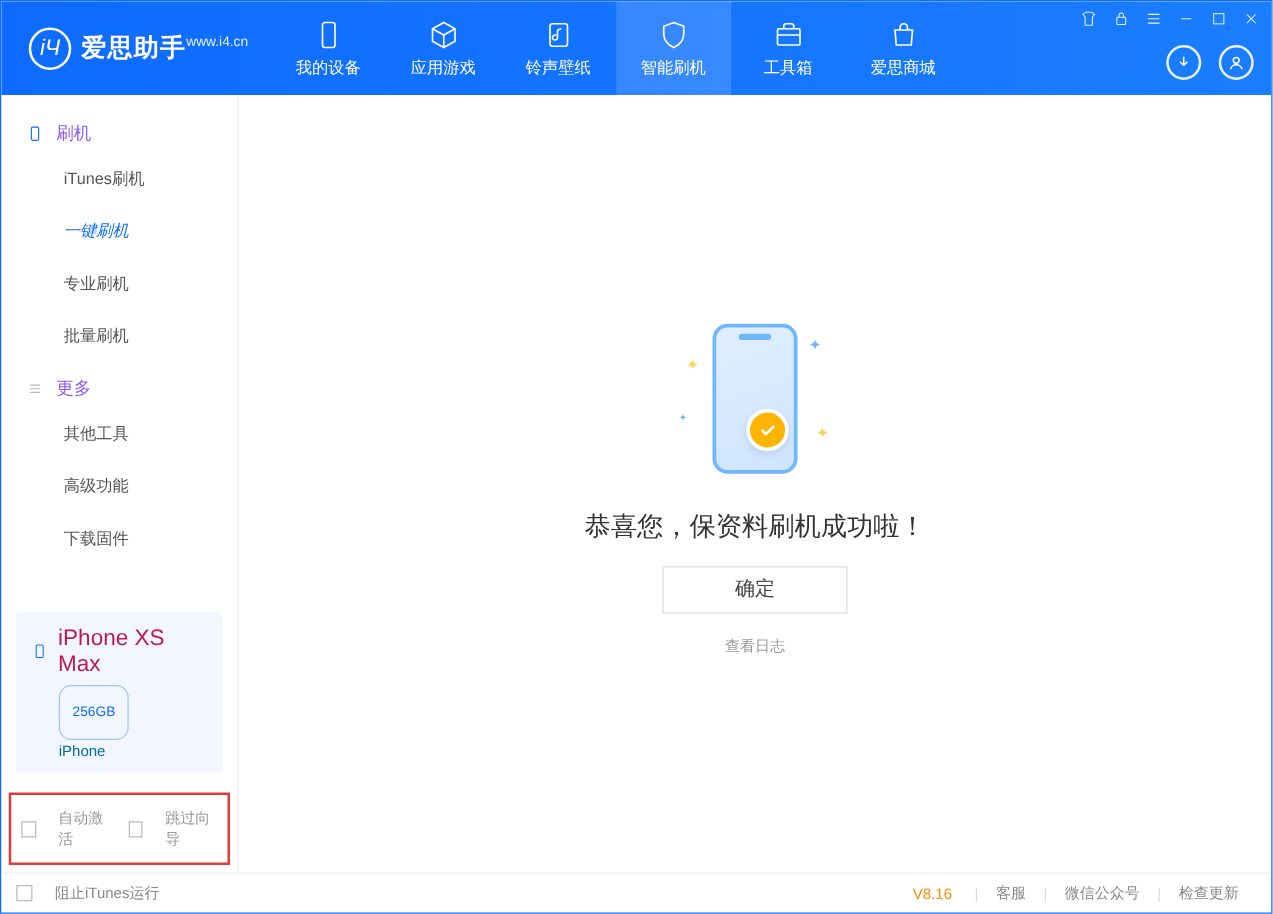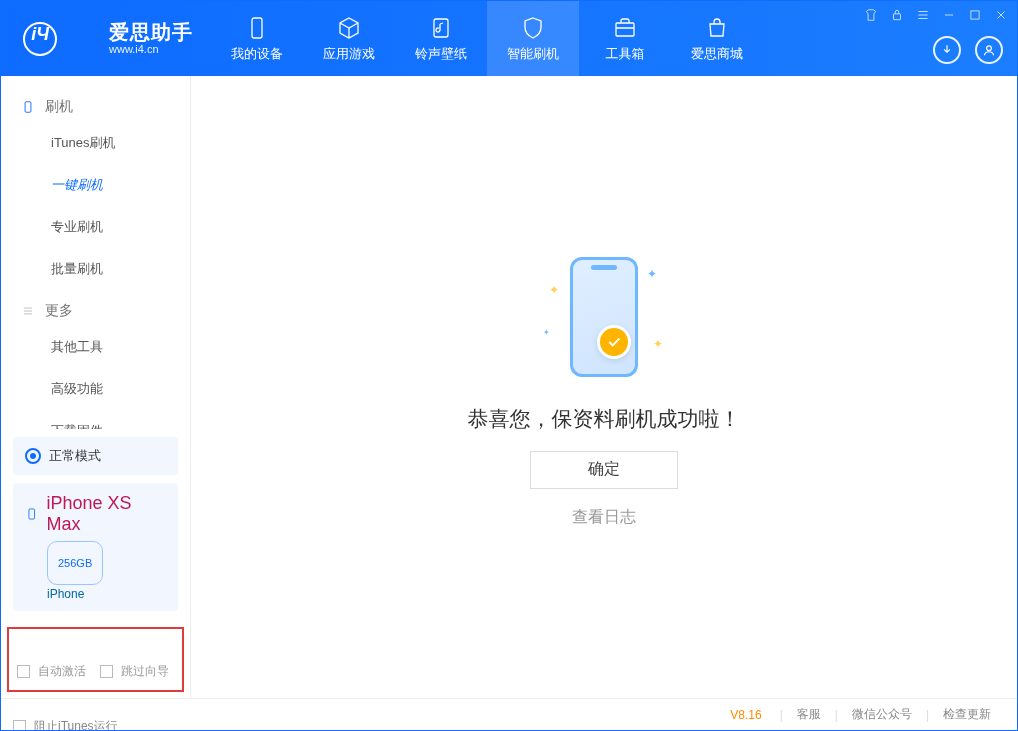--- a/index.html
+++ b/index.html
@@ -1,75 +1,75 @@
 <!DOCTYPE html>
 <html><head>
 <meta charset="utf-8">
 <style>
 * { margin: 0; padding: 0; box-sizing: border-box; font-family: "Microsoft YaHei", Arial, sans-serif; }
 body { width: 1018px; height: 731px; background: #fff; border: 1px solid #0e6cff; overflow: hidden; }
 
 
 .header { height: 75px; background: linear-gradient(to right, #0d6bff, #1b7dff); display: flex; align-items: center; color: #fff; position: relative; }
 .logo-area { display: flex; align-items: center; padding: 0 18px 0 22px; gap: 8px; }
-.logo-circle { width: 34px; height: 34px; border: 2.5px solid #fff; border-radius: 50%; display: flex; align-items: flex-start; justify-content: center; font-weight: bold; font-size: 18px; font-style: italic; }
-.logo-text { display: flex; flex-direction: column; line-height: 1.1; margin-left: 44px; }
+.logo-circle { width: 34px; height: 34px; border: 2.5px solid #fff; border-radius: 50%; display: flex; align-items: center; justify-content: center; font-weight: normal; font-size: 18px; font-style: italic; }
+.logo-text { display: flex; line-height: 1.1; }
 .logo-title { font-size: 20px; font-weight: bold; letter-spacing: 1px; }
 .logo-sub { font-size: 11px; opacity: .9; }
 .nav { display: flex; height: 100%; }
 .nav-item { width: 92px; display: flex; flex-direction: column; align-items: center; justify-content: center; gap: 4px; font-size: 13px; cursor: pointer; }
 .nav-item.active { background: rgba(255,255,255,.15); }
 .nav-icon { width: 26px; height: 26px; display: flex; align-items: center; justify-content: center; }
 .nav-icon svg { width: 24px; height: 24px; fill: none; stroke: #fff; stroke-width: 1.3; }
 .window-controls { position: absolute; right: 8px; top: 6px; display: flex; gap: 10px; align-items: center; }
 .window-controls > * { width: 16px; height: 16px; display: flex; align-items: center; justify-content: center; cursor: pointer; opacity: .9; }
 .window-controls svg { width: 14px; height: 14px; stroke: #fff; fill: none; stroke-width: 1.4; }
 .header-right { position: absolute; right: 14px; bottom: 12px; display: flex; gap: 14px; }
 .header-right > * { width: 28px; height: 28px; border: 2px solid rgba(255,255,255,.9); border-radius: 50%; display: flex; align-items: center; justify-content: center; cursor: pointer; }
 .header-right svg { width: 14px; height: 14px; stroke: #fff; fill: none; stroke-width: 2; }
 
 
 .body { display: flex; height: calc(100% - 75px - 32px); }
 .sidebar { width: 190px; border-right: 1px solid #eee; display: flex; flex-direction: column; }
 .side-scroll { flex: 1; overflow: auto; padding-top: 10px; }
-.side-group { padding: 12px 20px 6px; font-size: 14px; color: #737373; display: flex; align-items: center; gap: 10px; font-weight: 500; }
+.side-group { padding: 12px 20px 6px; font-size: 14px; color: #8b5cf6; display: flex; align-items: center; gap: 10px; font-weight: 500; }
 .side-group svg { width: 14px; height: 14px; }
 .side-item { padding: 12px 20px 12px 50px; font-size: 13px; color: #555; cursor: pointer; }
 .side-item.active { color: #0e6cff; font-style: italic; }
 
 .mode-box { margin: 8px 12px; background: #f1f6ff; border-radius: 3px; padding: 10px 12px; display: flex; align-items: center; gap: 8px; font-size: 13px; color: #333; }
 .mode-box .dot { width: 16px; height: 16px; border: 2px solid #0e6cff; border-radius: 50%; position: relative; }
 .mode-box .dot::after { content: ""; position: absolute; width: 6px; height: 6px; background: #0e6cff; border-radius: 50%; top: 3px; left: 3px; }
 
 .device-box { margin: 0 12px 10px; background: #f1f6ff; border-radius: 3px; padding: 10px 12px; }
 .device-row { display: flex; align-items: center; gap: 8px; }
 .device-row svg { width: 14px; height: 14px; stroke: #0e6cff; fill: none; stroke-width: 1.5; }
 .device-name { font-size: 18px; font-weight: 400; color: #be185d; }
 .device-cap { display: inline-block; margin: 6px 0 2px 22px; font-size: 11px; color: #0e6cff; border: 1px solid #9cc5ff; border-radius: 10px; padding: 15px 10px; }
 .device-type { font-size: 12px; color: #0369a1; margin-left: 22px; }
 
 .checkbox-row { border: 2px solid #e03a3a; margin: 6px; padding: 10px 8px; display: flex; gap: 14px; align-items: center; }
-.chk { display: flex; align-items: center; gap: 8px; font-size: 12px; color: #999; cursor: pointer; margin-top: 24px; }
+.chk { display: flex; align-items: center; gap: 18px; font-size: 12px; color: #999; cursor: pointer; }
 .chk-box { width: 13px; height: 13px; border: 1px solid #bbb; }
 
 
 .main { flex: 1; display: flex; flex-direction: column; align-items: center; justify-content: center; gap: 18px; }
 .illus { width: 130px; height: 140px; position: relative; display: flex; align-items: center; justify-content: center; }
 .phone { width: 68px; height: 120px; border: 3px solid #6fb7ff; border-radius: 12px; position: relative; background: linear-gradient(160deg, #e0efff, #cfe4ff); }
 .phone::before { content: ""; position: absolute; top: 5px; left: 50%; transform: translateX(-50%); width: 26px; height: 5px; background: #6fb7ff; border-radius: 3px; }
 .check-badge { position: absolute; right: 38px; bottom: 28px; width: 34px; height: 34px; background: #ffb400; border-radius: 50%; display: flex; align-items: center; justify-content: center; border: 3px solid #fff; box-shadow: 0 2px 6px rgba(0,0,0,.1); }
 .check-badge svg { width: 16px; height: 16px; stroke: #fff; fill: none; stroke-width: 3; }
 .sparkle { position: absolute; font-size: 12px; }
 .s1 { left: 10px; top: 36px; color: #ffd257; }
 .s2 { right: 12px; top: 20px; color: #6fb7ff; }
 .s3 { right: 6px; bottom: 36px; color: #ffd257; }
 .s4 { left: 4px; bottom: 50px; color: #6fb7ff; font-size: 8px; }
 .success-msg { font-size: 21px; color: #333; font-weight: 500; }
 .ok-btn { width: 148px; height: 38px; border: 1px solid #ddd; background: #fff; font-size: 16px; color: #444; cursor: pointer; }
-.log-link { font-size: 16px; color: #999; cursor: pointer; }
+.log-link { font-size: 12px; color: #999; cursor: pointer; }
 
 
 .footer { height: 32px; border-top: 1px solid #eee; display: flex; align-items: center; padding: 0 12px; font-size: 12px; color: #888; }
 .footer .chk { color: #888; }
 .footer-spacer { flex: 1; }
 .footer-ver { color: #ff8a00; margin-right: 18px; }
 .footer-link { color: #888; padding: 0 14px; cursor: pointer; }
 .footer-sep { color: #ddd; }
 </style>
 </head>
@@ -203,24 +203,20 @@
         <svg viewBox="0 0 24 24" fill="none" stroke="#bbb" stroke-width="1.6">
             <path d="M5 7h14M5 12h14M5 17h14"></path>
           </svg>
         <span>更多</span>
       </div>
       <div class="side-item">其他工具</div>
       <div class="side-item">高级功能</div>
       <div class="side-item">下载固件</div>
     </div>
 
-    <div class="mode-box">
-      <span class="dot"></span>
-      <span>正常模式</span>
-    </div>
 
     <div class="device-box">
       <div class="device-row">
         <svg viewBox="0 0 24 24">
             <rect x="7" y="3" width="10" height="18" rx="2"></rect>
           </svg>
         <span class="device-name">iPhone XS Max</span>
       </div>
       <span class="device-cap">256GB</span>
       <div class="device-type">iPhone</div>

